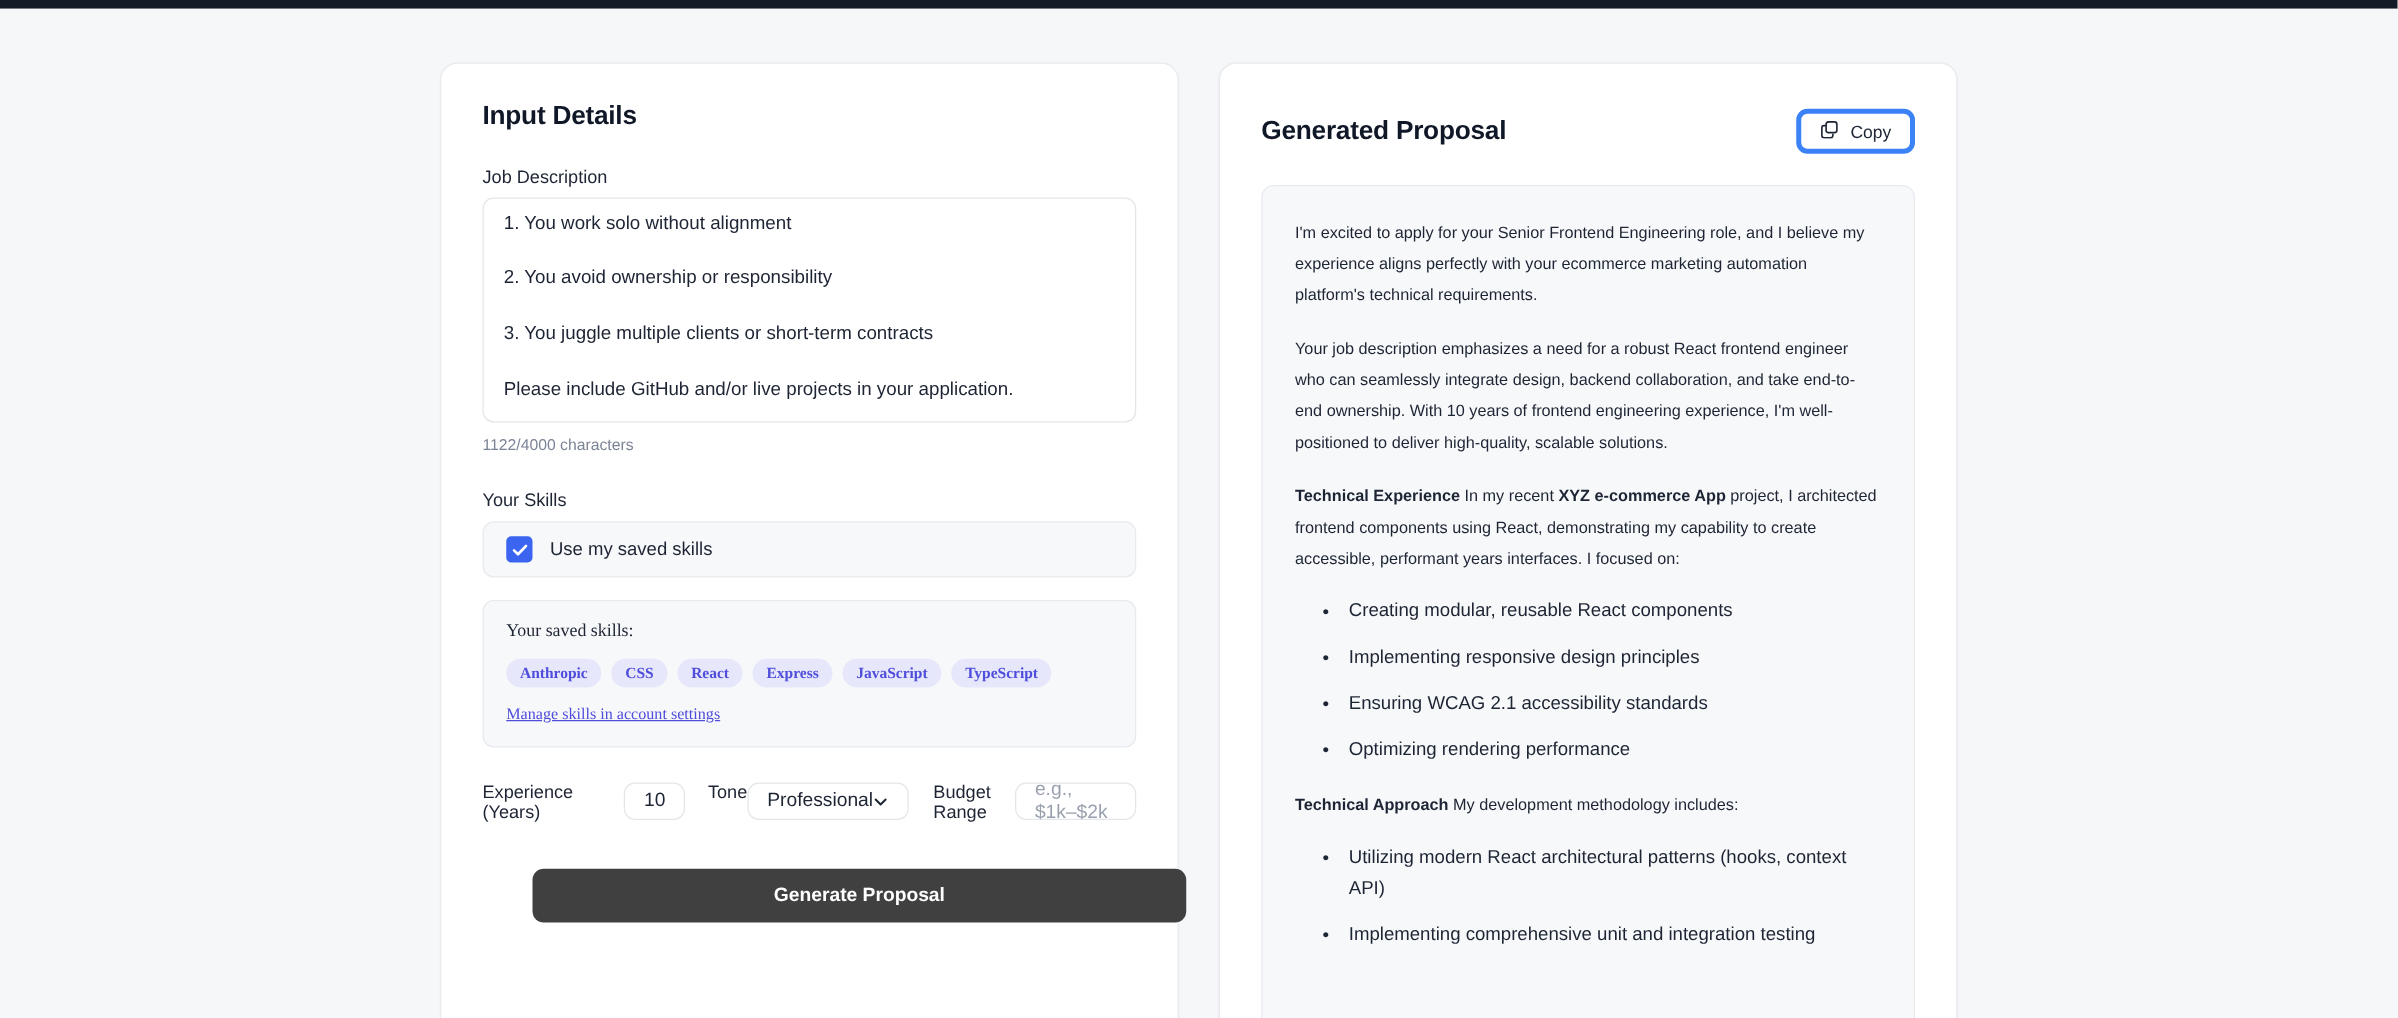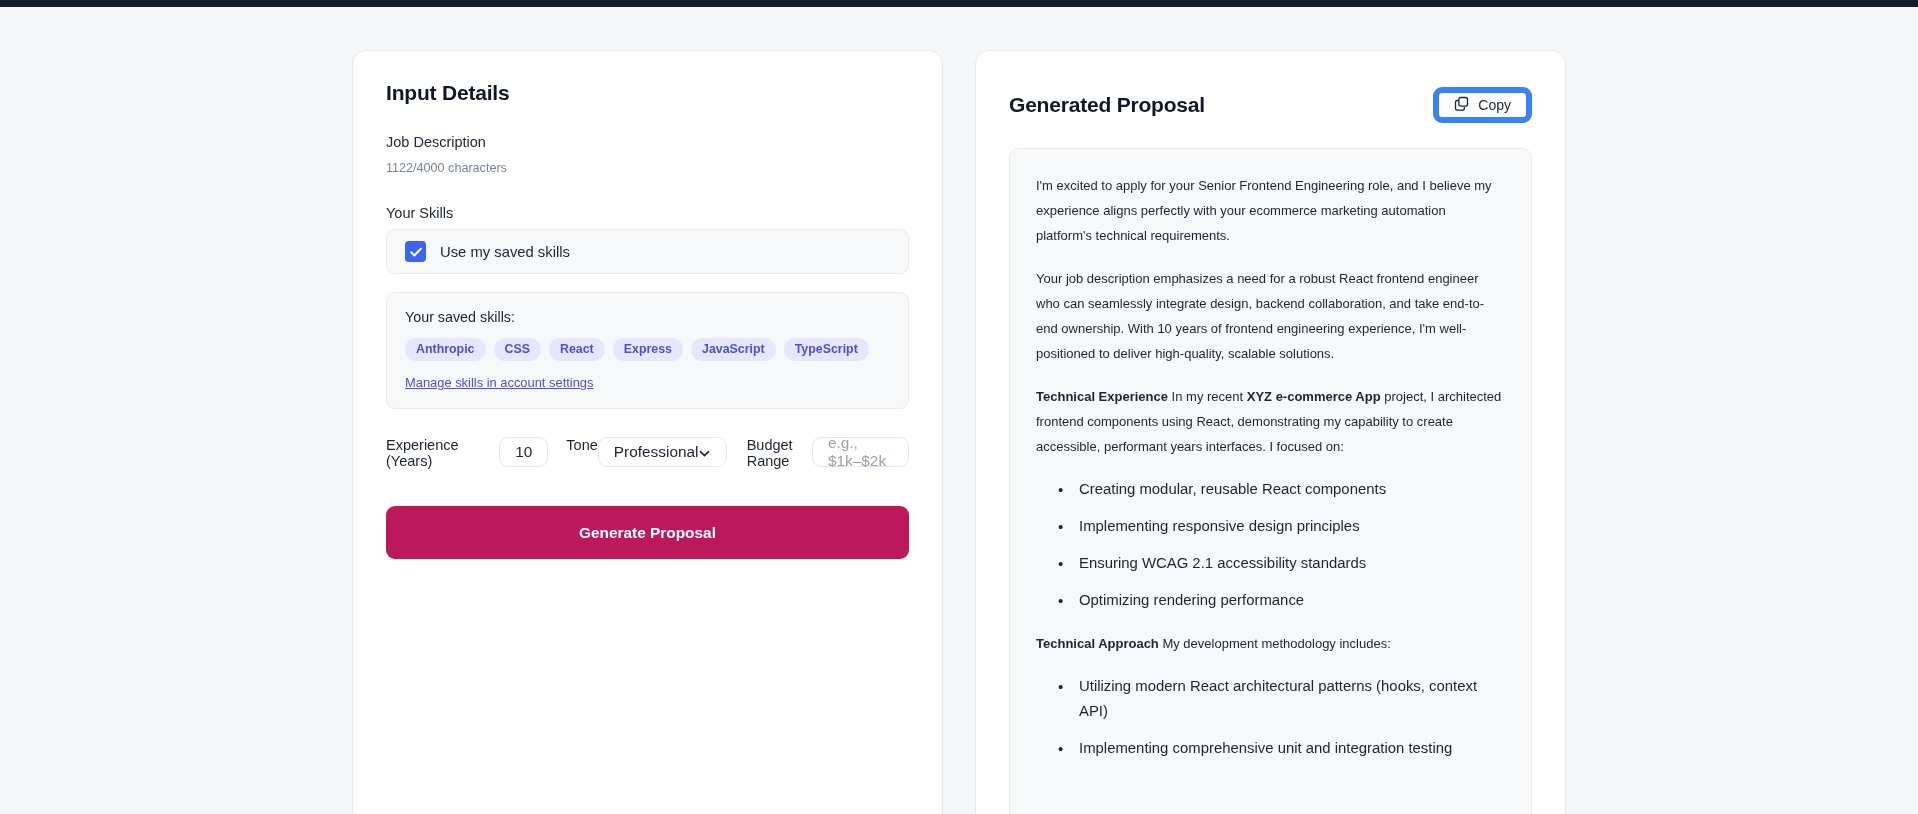--- a/index.html
+++ b/index.html
@@ -88,20 +88,21 @@
   }
   .cbox svg { display: block; }
   .cbox-label { font-size: 14.8px; color: #1d2433; }
 
   .saved-skills-box {
     margin-top: 18px;
     border: 1px solid #e8eaee;
     background: #f7f8fa;
     border-radius: 9px;
     padding: 16px 18px 17px 18px;
+    font-family: Liberation Serif, serif;
   }
   .saved-skills-title {
     font-size: 14.3px; color: #1d2433; margin-bottom: 13px;
   }
   .tag-row { display: flex; flex-wrap: wrap; gap: 8px; }
   .tag {
     background: #e6e7fb;
     color: #4f4ddb;
     font-size: 12.4px;
     font-weight: bold;
@@ -136,41 +137,42 @@
     padding: 0 15px;
     display: flex; align-items: center;
     font-family: "Liberation Sans", sans-serif;
   }
   .input-box.placeholder { color: #9aa1ae; }
   .select-box { justify-content: space-between; }
   .chev { width: 13px; height: 13px; flex: 0 0 auto; }
 
   #generate-btn {
     margin-top: 29px;
-    height: 53px;
+    height: 43px;
     width: 100%;
-    background: #be185d;
+    background: #404040;
     border: none;
     border-radius: 9px;
     color: #fff;
     font-size: 15.4px;
     font-weight: bold;
     font-family: "Liberation Sans", sans-serif;
     display: flex; align-items: center; justify-content: center;
     cursor: pointer;
+    margin-left: 40px;
   }
 
   
   #right-header {
     display: flex; align-items: center; justify-content: space-between;
     padding: 36px 33px 0 33px;
   }
   #copy-btn {
     display: flex; align-items: center; gap: 9px;
-    border: 6px solid #3b82f6;
+    border: 4px solid #3b82f6;
     background: #fff;
     border-radius: 9px;
     height: 36px;
     padding: 4px 15px;
     font-size: 14px;
     color: #1d2433;
     font-family: "Liberation Sans", sans-serif;
     cursor: pointer;
   }
 
@@ -214,20 +216,26 @@
 <div id="topbar"></div>
 
 <div id="stage">
 
   <section class="card" id="left-card">
     <div class="card-pad">
       <h1 class="card-title">Input Details</h1>
 
       <div class="field-label" id="jd-label">Job Description</div>
 
+      <div class="textarea-box">
+        <div class="ta-line">1. You work solo without alignment</div>
+        <div class="ta-line">2. You avoid ownership or responsibility</div>
+        <div class="ta-line">3. You juggle multiple clients or short-term contracts</div>
+        <div class="ta-line">Please include GitHub and/or live projects in your application.</div>
+      </div>
 
       <div class="char-count">1122/4000 characters</div>
 
       <div class="field-label" id="skills-label">Your Skills</div>
 
       <div class="checkbox-row">
         <span class="cbox">
           <svg width="14" height="14" viewBox="0 0 14 14" aria-hidden="true">
             <path d="M2.2 7.3 L5.4 10.4 L11.8 3.8" fill="none" stroke="#ffffff" stroke-width="2.1" stroke-linecap="round" stroke-linejoin="round"></path>
           </svg>

